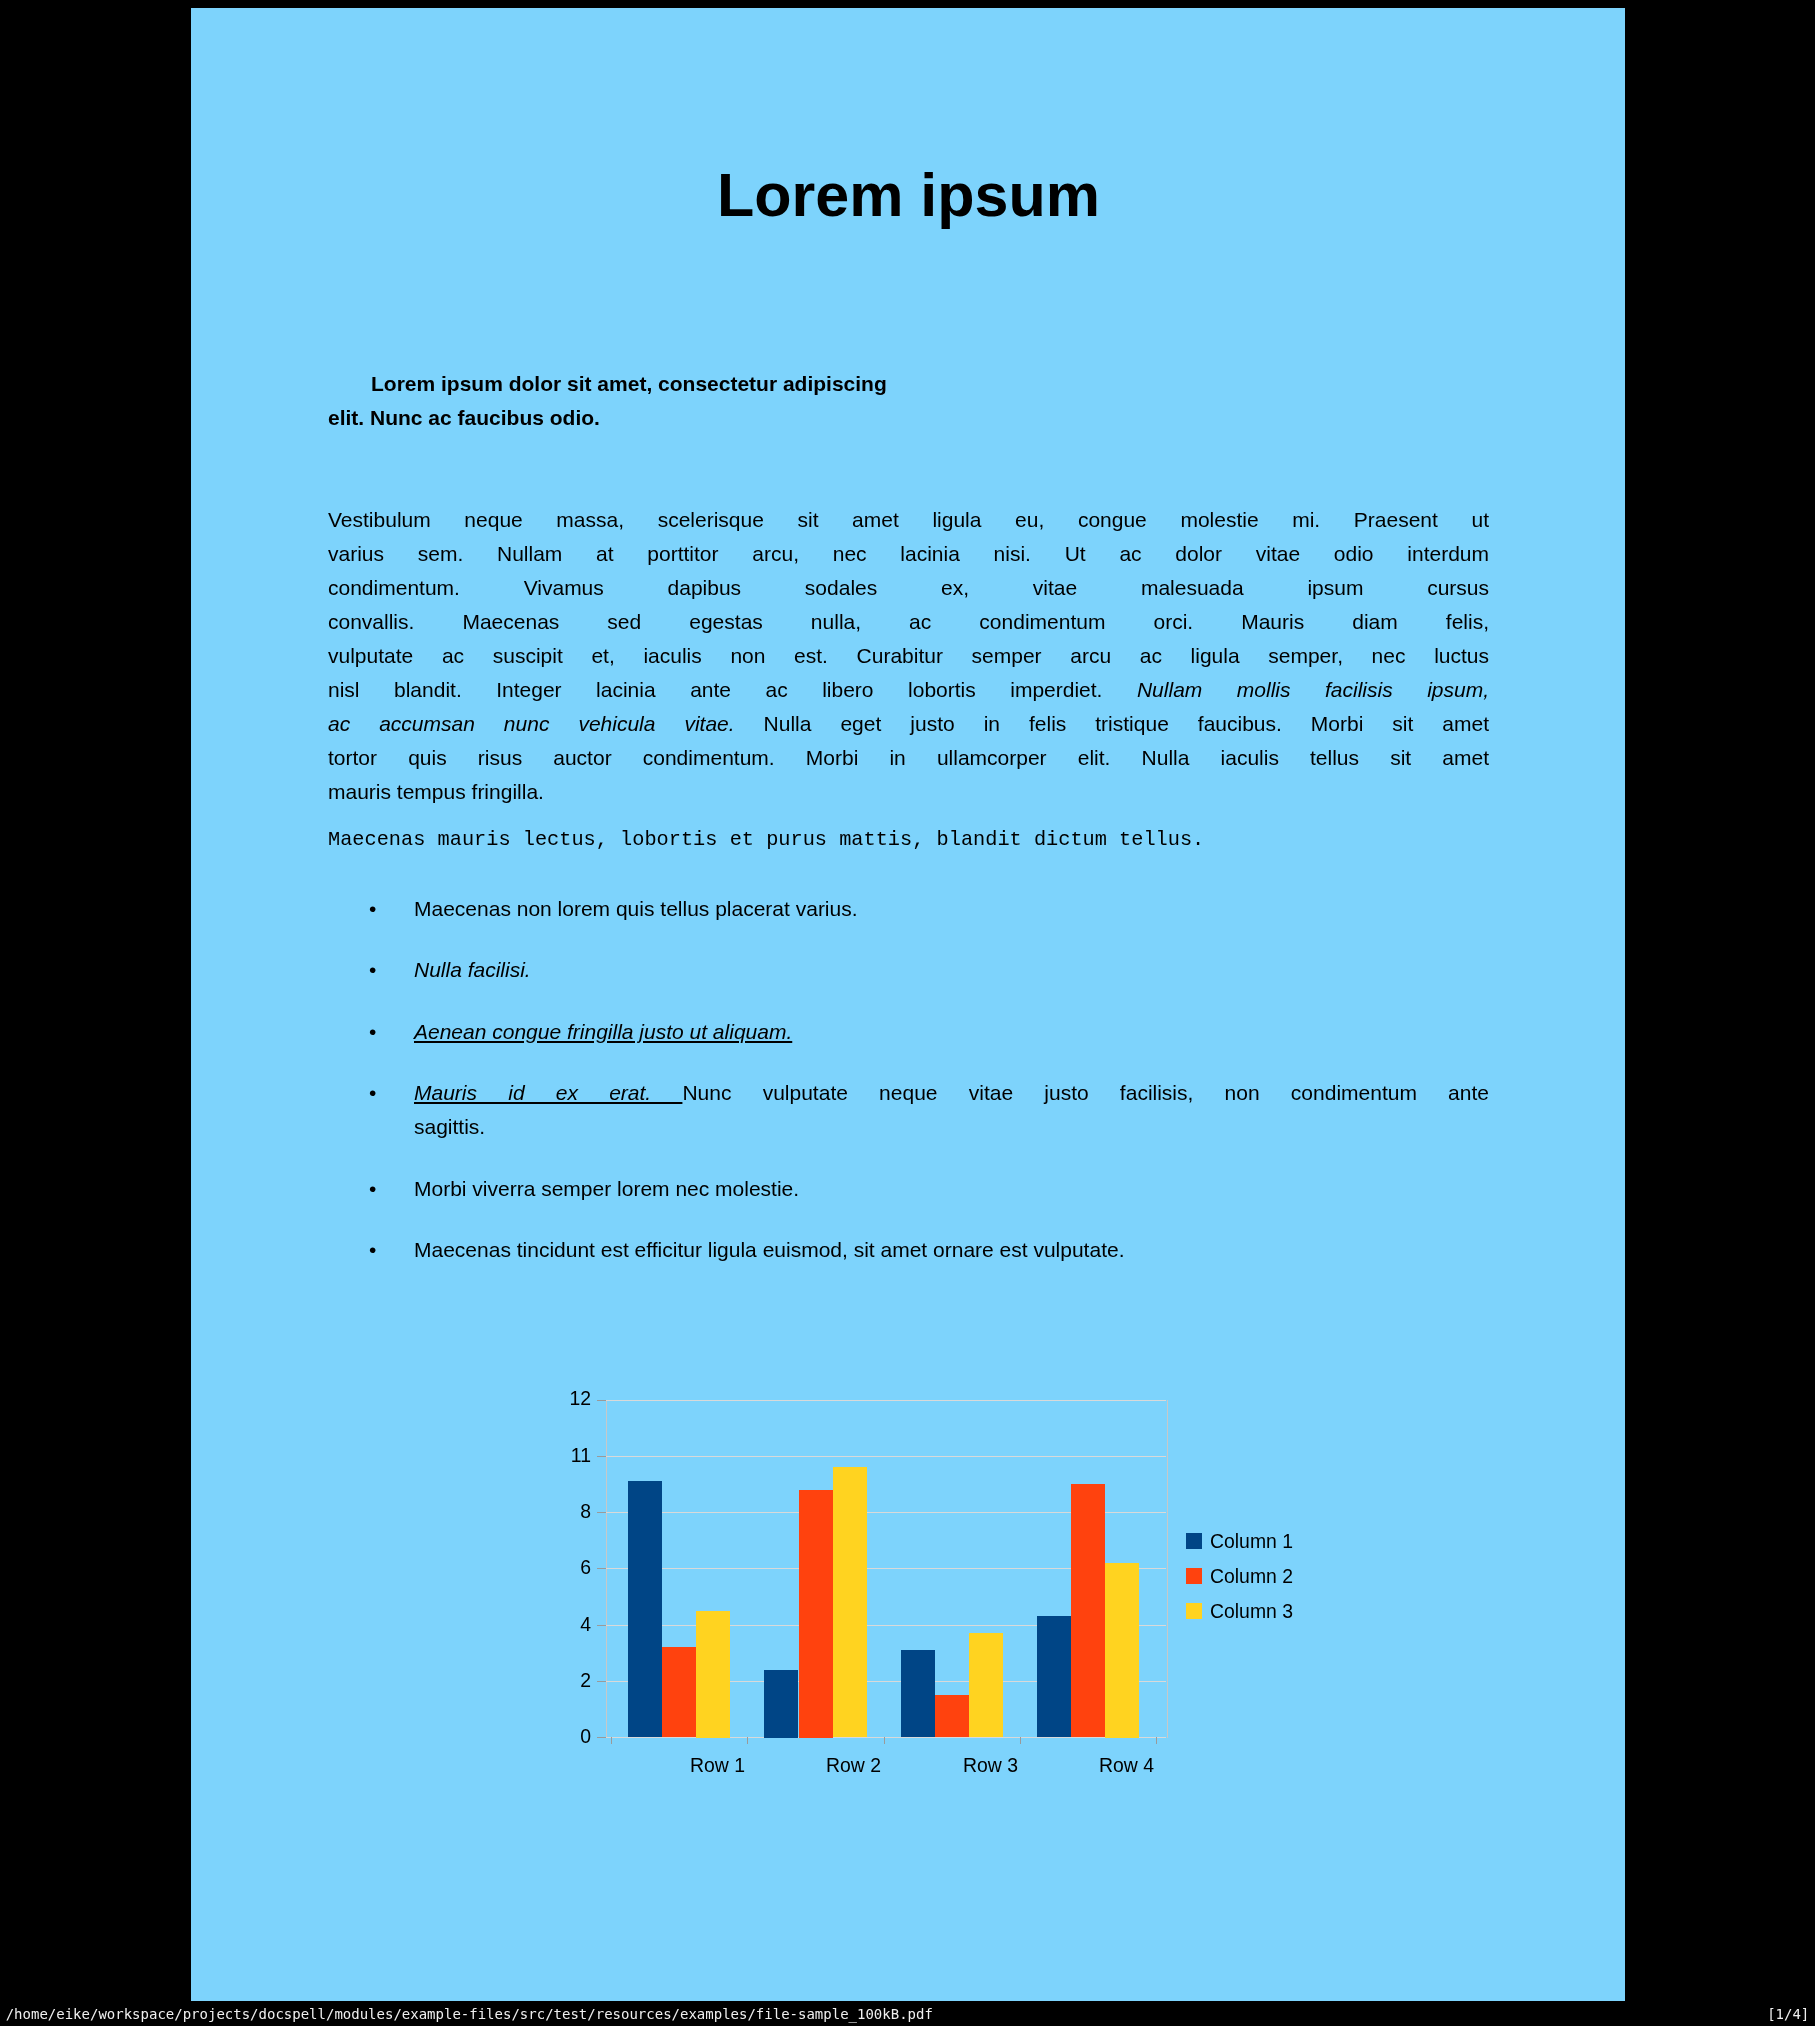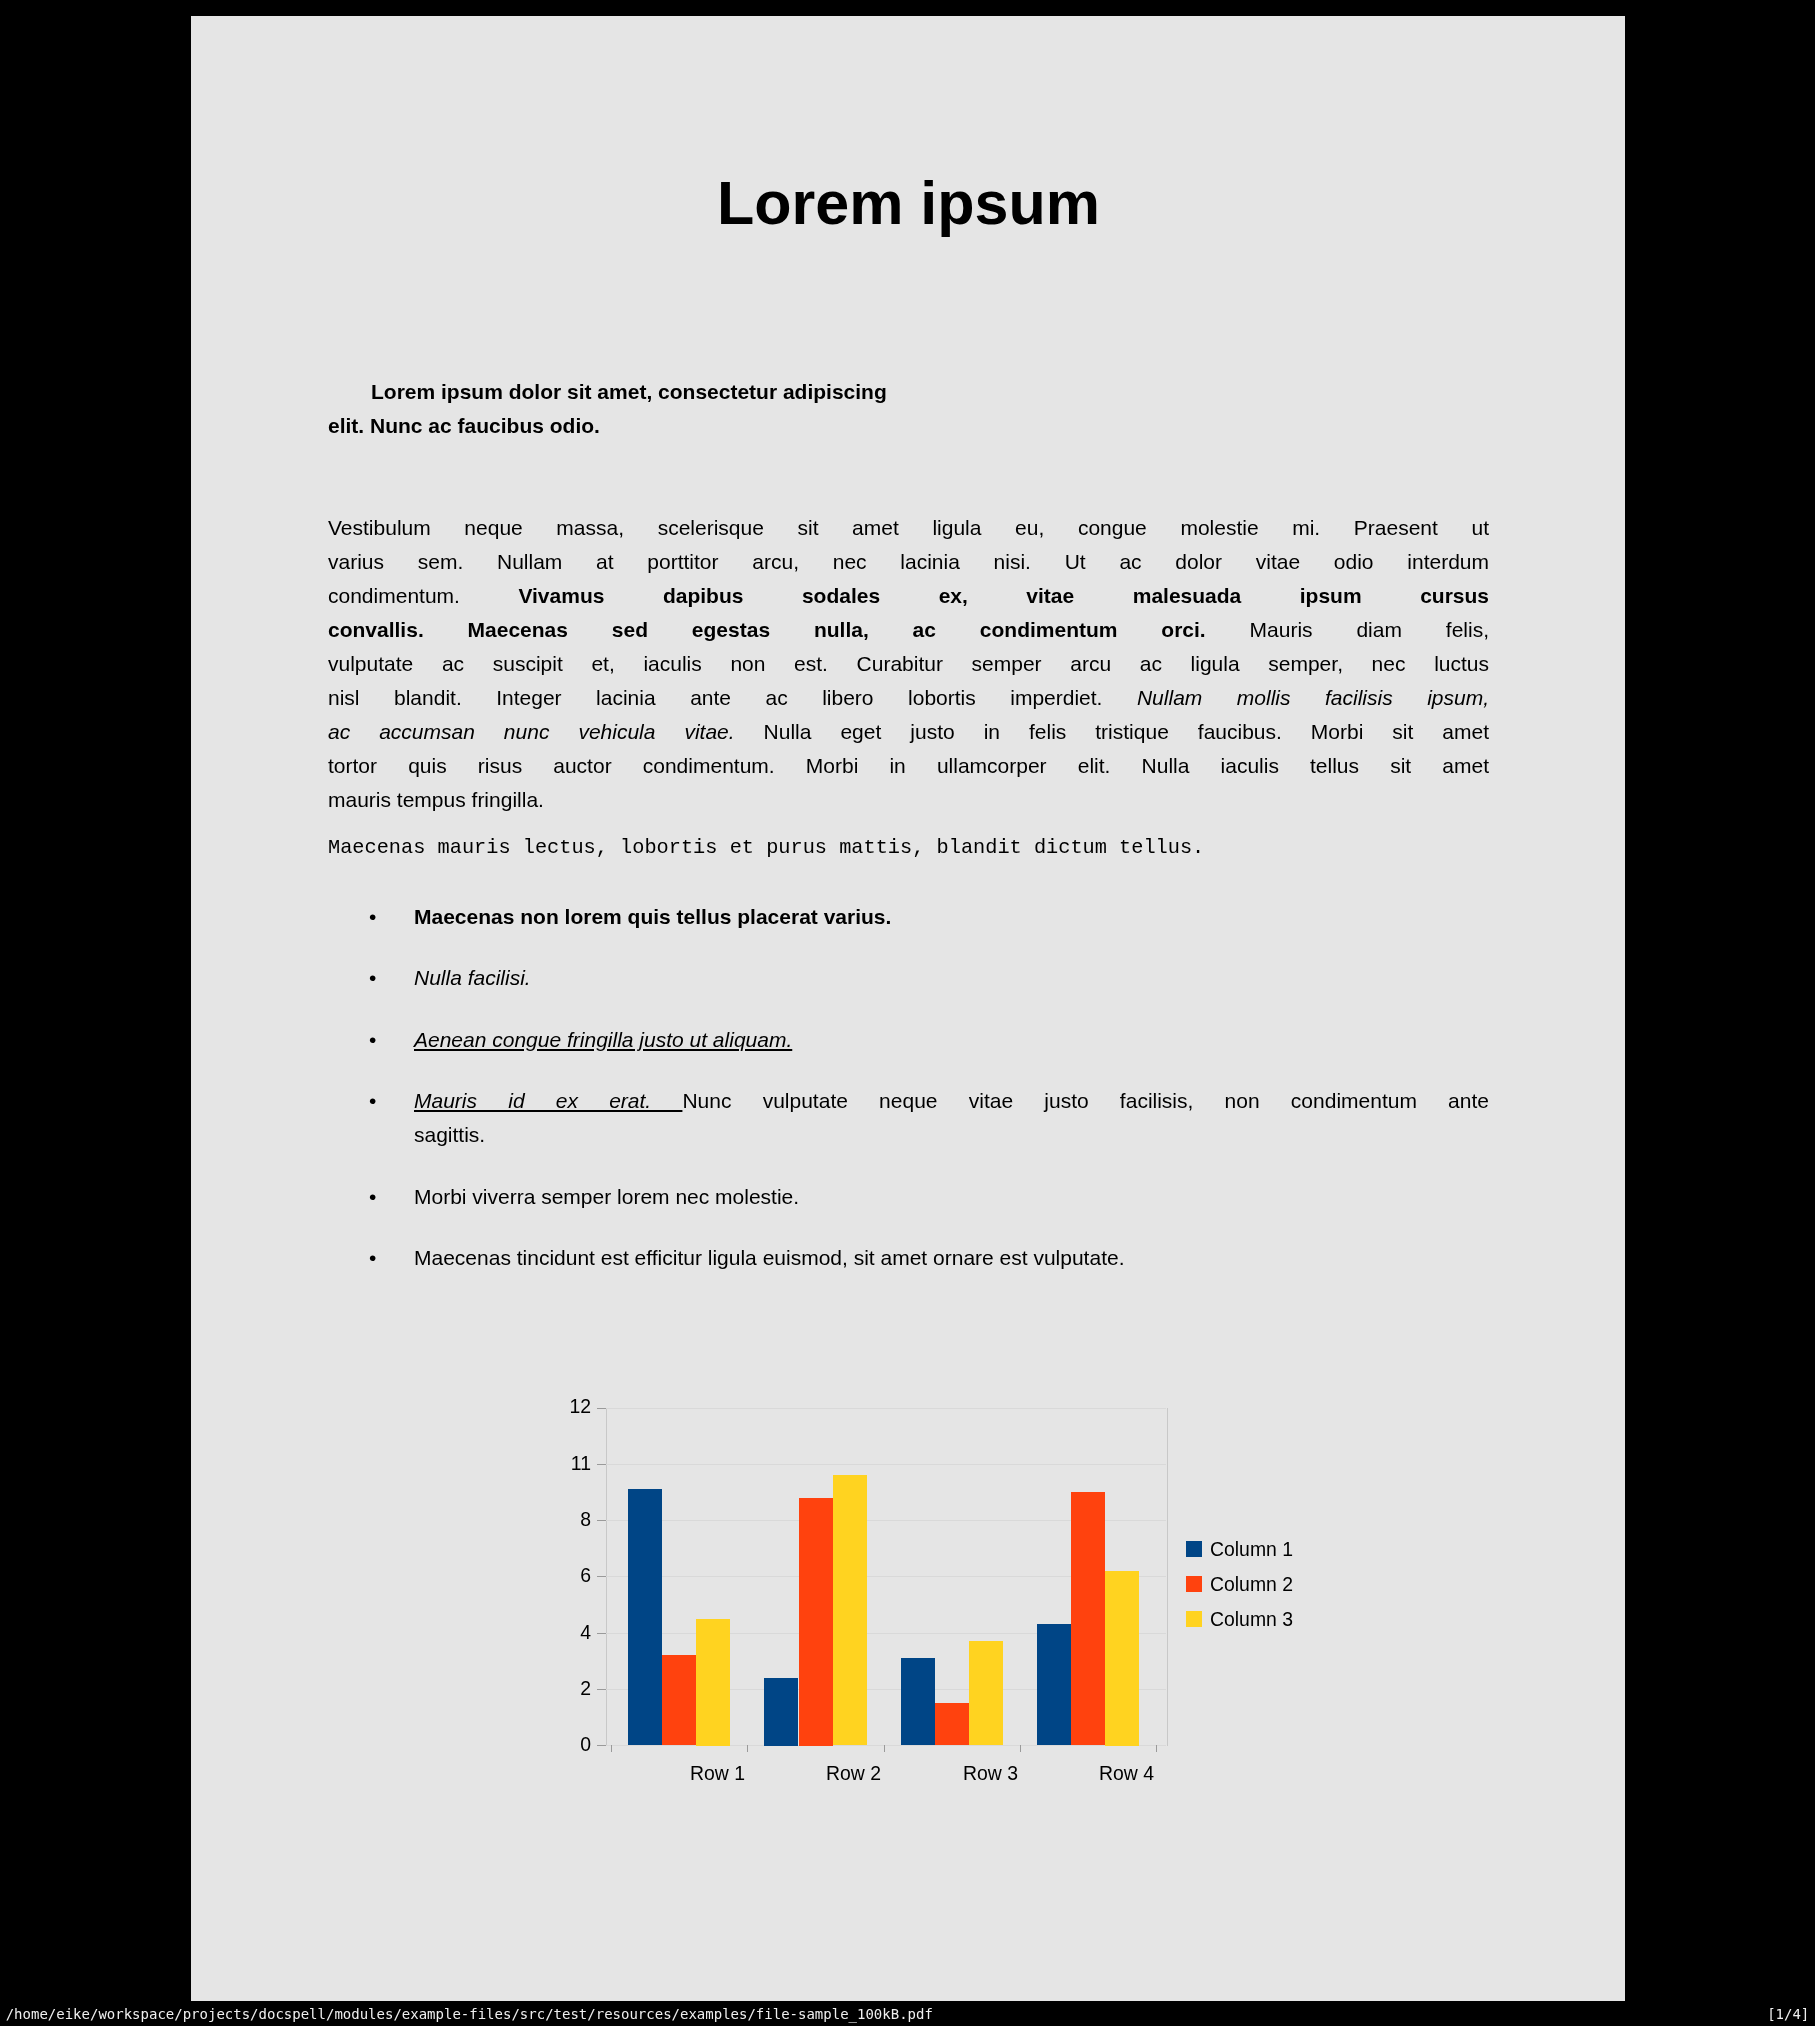--- a/index.html
+++ b/index.html
@@ -1,31 +1,31 @@
 <!DOCTYPE html>
 <html style="font-size:15px"><head>
 <meta charset="utf-8">
 <style>
   html, body { margin:0; padding:0; background:#000; }
   body { width:1815px; height:2026px; position:relative; overflow:hidden;
          font-family:"Liberation Sans", sans-serif; }
   .viewer { position:absolute; inset:0; background:#000; }
-  .page { position:absolute; left:191px; top:16px; width:1434px; height:2002px;
-          background:#e5e5e5; color:#000; }
+  .page { position:absolute; left:191px; top:8px; width:1434px; height:2002px;
+          background:#7dd3fc; color:#000; }
   .content { position:absolute; left:137px; top:0; width:1161px; }
 
   h1.doc-title { margin:0; padding-top:156px; text-align:center;
                  font-size:61px; line-height:63px; font-weight:bold; }
   .doc-heading { margin-top:140px; font-size:33px; line-height:54px; font-weight:bold; }
   .doc-heading .tline:first-child { text-indent:43px; }
 
   .par-main { margin-top:68px; }
   .tline { font-size:21px; line-height:34px; white-space:normal; }
   .tline-just { text-align:justify; text-align-last:justify; }
-  .seg-b { font-weight:bold; }
+  .seg-b { font-weight:normal; }
   .seg-i { font-style:italic; }
   .seg-u { text-decoration:underline;font-style:italic; }
 
   .par-intro { margin-top:14px; font-size:20.3px; line-height:34px;font-family:Liberation Mono, monospace; }
 
   ul.doc-bullets { margin:35px 0 0 0; padding:0; list-style:none; }
   ul.doc-bullets li { position:relative; padding-left:86px; margin-bottom:27.4px; }
   ul.doc-bullets li::before { content:"\2022"; position:absolute; left:41px; top:0;
                               font-size:21px; line-height:34px; }
 

